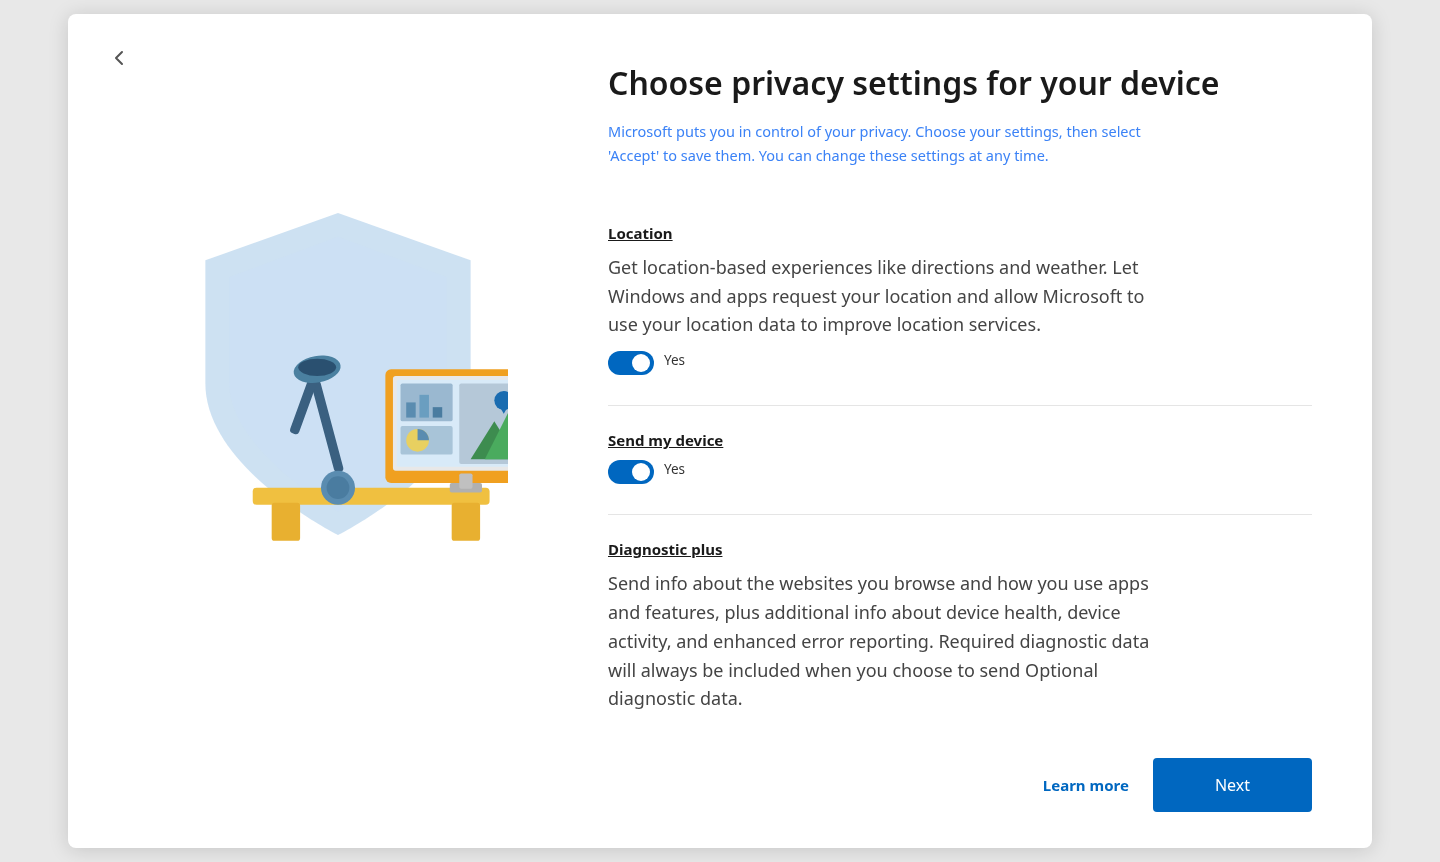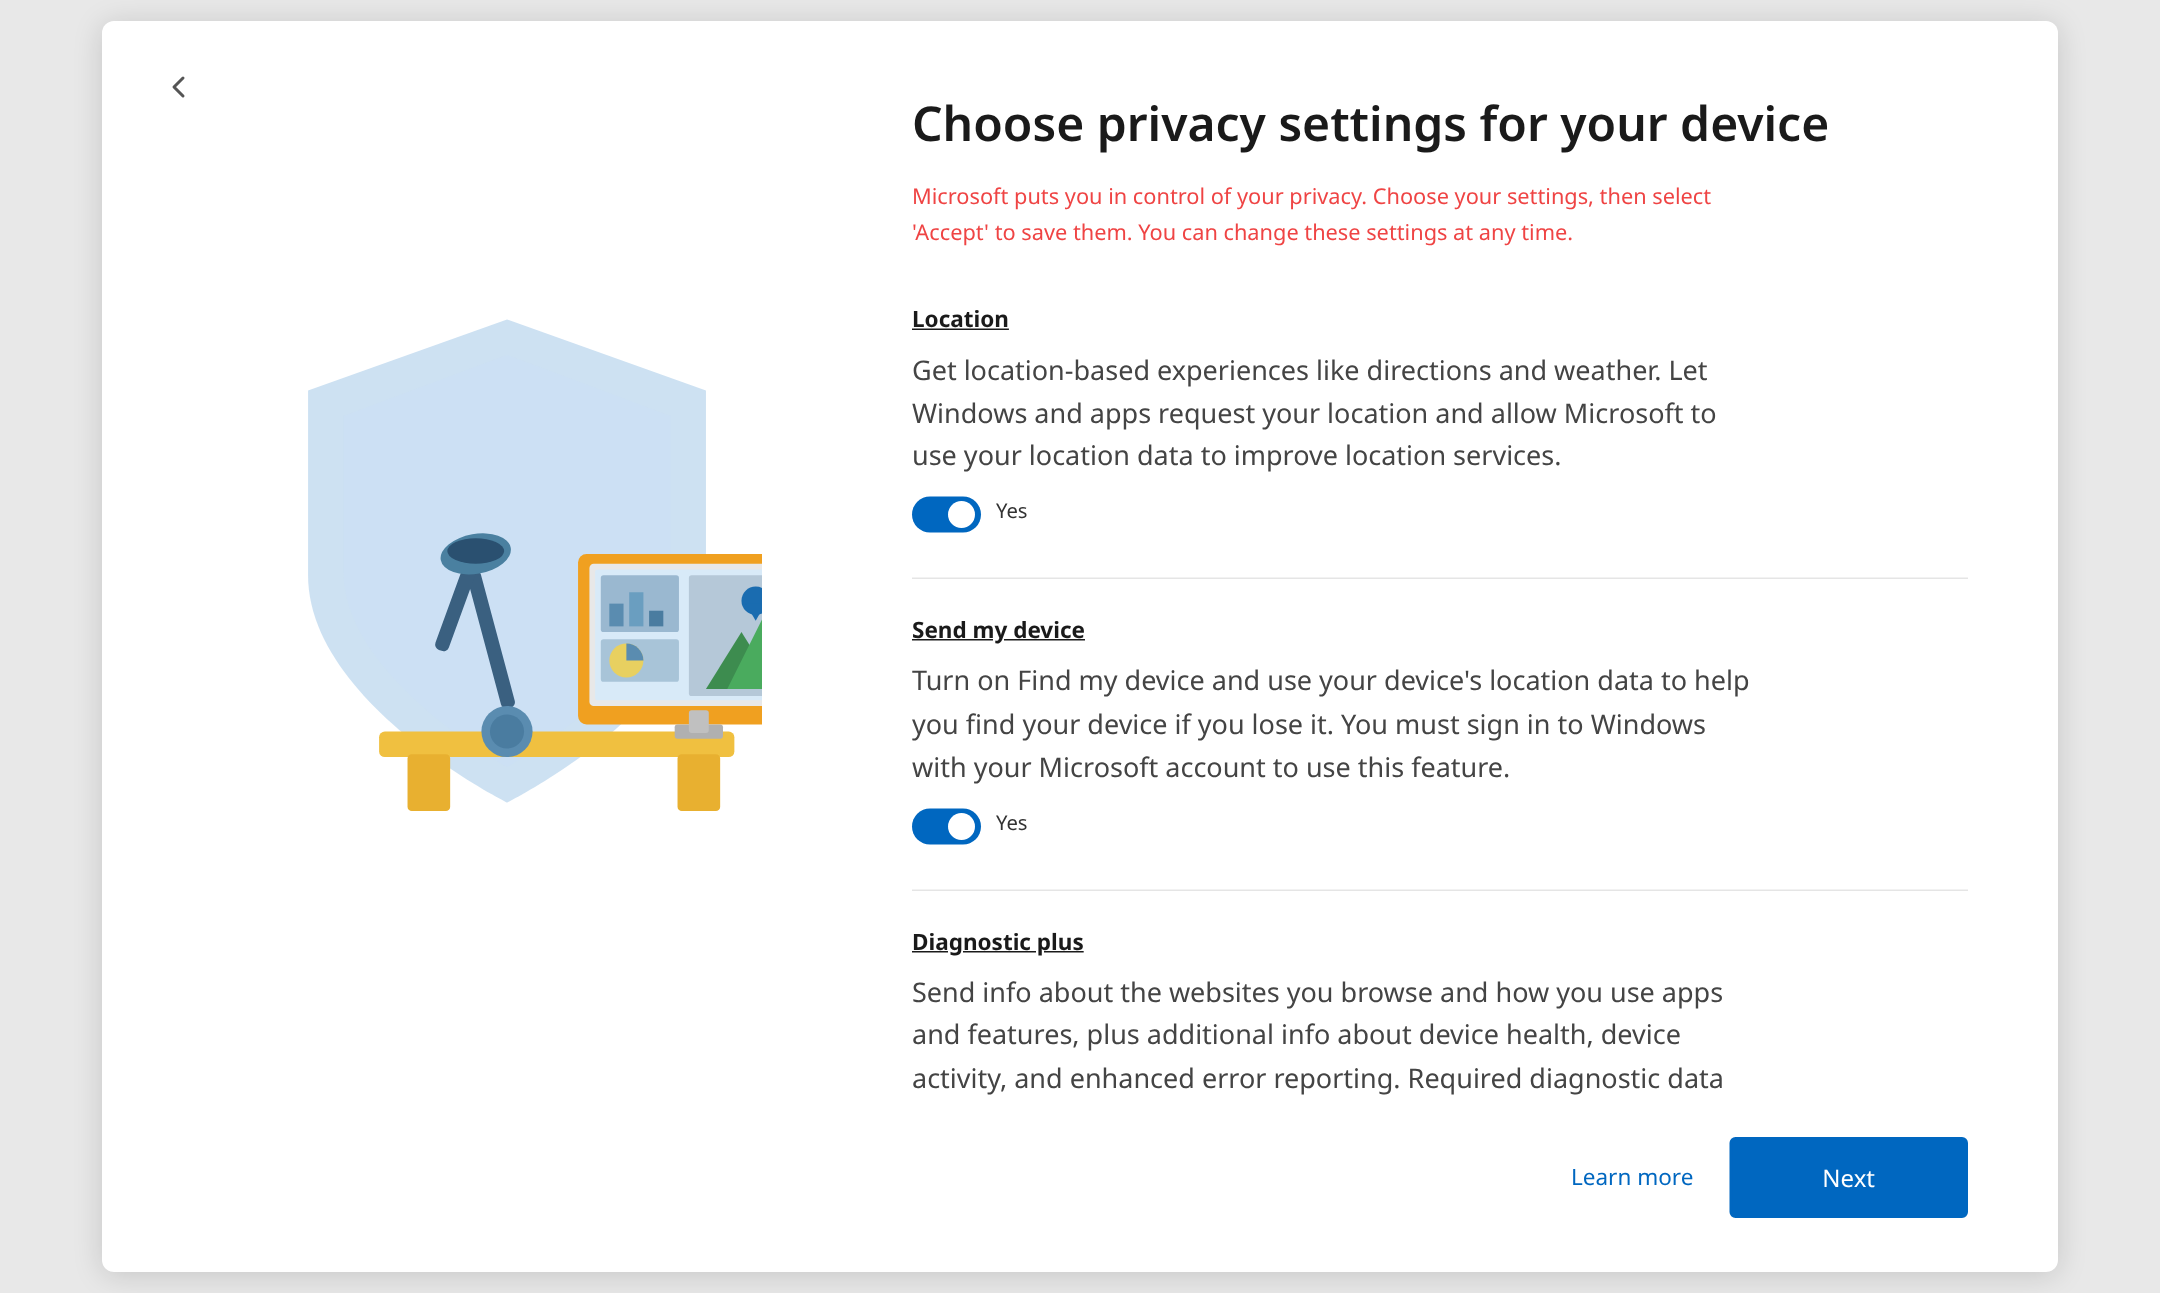--- a/index.html
+++ b/index.html
@@ -60,23 +60,23 @@
     }
     .page-title {
       font-size: 32px;
       font-weight: 600;
       color: #1a1a1a;
       margin-bottom: 18px;
       line-height: 1.2;
     }
     .page-subtitle {
       font-size: 14.5px;
-      color: #ef4444;
+      color: #3b82f6;
       line-height: 1.6;
-      margin-bottom: 36px;
+      margin-bottom: 56px;
       max-width: 560px;
     }
     .setting-section {
       margin-bottom: 30px;
     }
     .setting-title {
       font-size: 15px;
       font-weight: 700;
       color: #1a1a1a;
       margin-bottom: 10px;
@@ -135,20 +135,21 @@
       gap: 24px;
     }
     .learn-more-btn {
       background: none;
       border: none;
       color: #0067c0;
       font-size: 15px;
       cursor: pointer;
       font-family: inherit;
       text-decoration: none;
+      font-weight: bold;
     }
     .next-btn {
       background: #0067c0;
       color: #fff;
       border: 2px solid #0067c0;
       border-radius: 4px;
       padding: 14px 60px;
       font-size: 16px;
       font-weight: 400;
       cursor: pointer;
@@ -237,21 +238,20 @@
             </div>
           </label>
           <span class="toggle-label">Yes</span>
         </div>
       </div>
 
       <hr class="divider">
 
       <div class="setting-section">
         <div class="setting-title">Send my device</div>
-        <div class="setting-desc">Turn on Find my device and use your device's location data to help you find your device if you lose it. You must sign in to Windows with your Microsoft account to use this feature.</div>
         <div class="toggle-row">
           <label class="toggle">
 
             <div class="toggle-track">
               <div class="toggle-thumb"></div>
             </div>
           </label>
           <span class="toggle-label">Yes</span>
         </div>
       </div>

